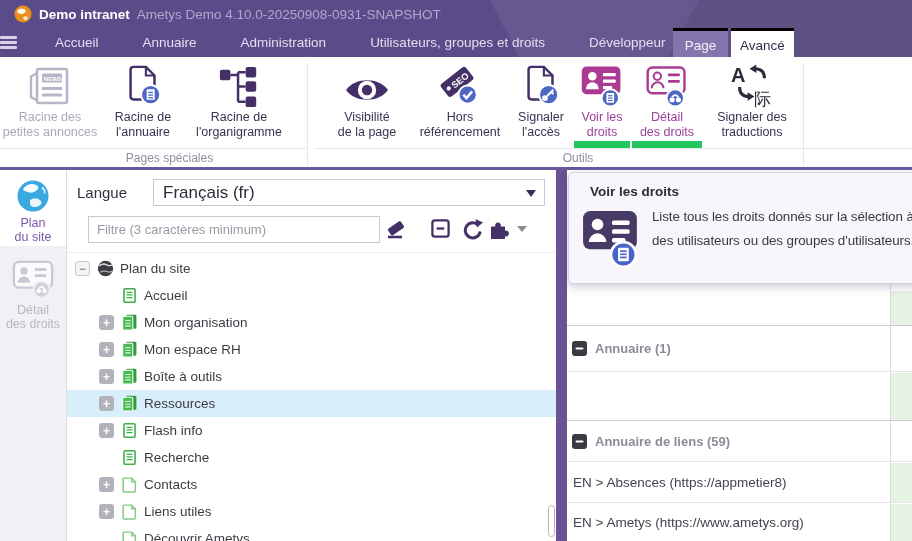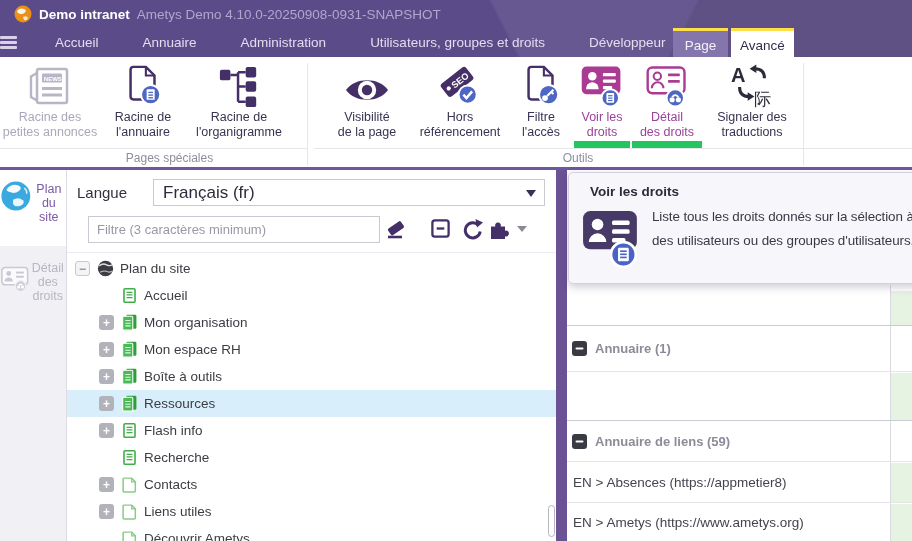--- a/index.html
+++ b/index.html
@@ -11,39 +11,39 @@
   .header::before{content:"";position:absolute;inset:0;pointer-events:none;background:
     linear-gradient(63deg, rgba(255,255,255,0) 55%, rgba(255,255,255,.07) 55.3%),
     linear-gradient(118deg, rgba(0,0,0,0) 74%, rgba(0,0,0,.10) 74.3%);}
   .titlebar{position:absolute;left:0;top:0;width:100%;height:28px;display:flex;align-items:center;gap:7px;padding-left:14px;}
   .app-title{color:#fff;font-weight:bold;font-size:13.5px;}
   .app-version{color:#b2a6cf;font-size:13.5px;}
   .menubar{position:absolute;left:0;top:28px;width:100%;height:29px;display:flex;align-items:center;}
   .burger{width:17px;height:13px;margin-left:0;margin-right:16px;display:flex;flex-direction:column;justify-content:space-between;cursor:pointer;}
   .burger span{display:block;height:2.6px;background:#d9d2ea;border-radius:1px;}
   .menu-item{color:#e3ddf0;font-size:13.5px;padding:0 22px;line-height:29px;cursor:pointer;white-space:nowrap;}
-  .ctx-tab{position:absolute;top:0;height:31px;border-top:3px solid #fde047;display:flex;align-items:center;justify-content:center;font-size:13.5px;cursor:pointer;}
+  .ctx-tab{position:absolute;top:0;height:31px;border-top:3px solid #000000;display:flex;align-items:center;justify-content:center;font-size:13.5px;cursor:pointer;}
   .ctx-tab.page{left:673px;width:55px;background:#8476ad;color:#f3f0fa;}
   .ctx-tab.avance{left:731px;width:63px;background:#ffffff;color:#33304a;}
 
   
   .ribbon{position:absolute;left:0;top:57px;width:912px;height:113px;background:#fff;border-bottom:3px solid #6c58a0;}
   .rsep{position:absolute;top:6px;height:103px;width:1px;background:#e7e5ec;}
   .rfooter{position:absolute;top:91px;height:19px;border-top:1px solid #e7e5ec;color:#908d9d;font-size:12px;display:flex;align-items:center;justify-content:center;padding-left:32px;}
   .rbtn{position:absolute;top:4px;height:87px;display:flex;flex-direction:column;align-items:center;cursor:pointer;}
   .rbtn .ricon{height:47px;display:flex;align-items:flex-end;justify-content:center;}
   .rbtn .rlabel{margin-top:2px;font-size:12.5px;line-height:15px;text-align:center;white-space:pre-line;color:#3a3352;}
   .rbtn.disabled .rlabel{color:#aba7bb;}
   .rbtn.disabled{cursor:default;}
   .rbtn.active{border-bottom:7px solid #22c55e;}
   .rbtn.active .rlabel{color:#9a4198;}
 
   
   .dock{position:absolute;left:0;top:170px;width:67px;height:371px;background:#f1f0f4;border-right:1px solid #dddbe3;}
-  .dock-item{display:flex;flex-direction:row;cursor:pointer;}
+  .dock-item{display:flex;flex-direction:column;align-items:center;cursor:pointer;}
   .dock-item .dlabel{margin-top:3px;font-size:12.5px;line-height:14px;text-align:center;white-space:pre-line;}
   .dock-item.active{background:#fff;padding-top:9px;height:76px;}
   .dock-item.active .dlabel{color:#7b58a6;}
   .dock-item.inactive{padding-top:12px;height:96px;}
   .dock-item.inactive .dlabel{color:#b9b6c4;}
 
   
   .treepanel{position:absolute;left:67px;top:170px;width:489px;height:371px;background:#fff;}
   .lang-label{position:absolute;left:10px;top:14px;font-size:15px;color:#33303e;}
   .lang-select{position:absolute;left:86px;top:9px;width:392px;height:27px;border:1px solid #c9c9d2;background:#fff;
@@ -194,21 +194,21 @@
   <div class="rbtn" style="left:510px;width:62px">
     <div class="ricon">
       <svg viewBox="0 0 46 46" width="44" height="44">
         <path d="M13,3 h13 l9,9 v22 q0,3 -3,3 h-19 q-3,0 -3,-3 v-28 q0,-3 3,-3 z" fill="#fff" stroke="#443067" stroke-width="2.6"></path>
         <path d="M26,3 v9 h9" fill="none" stroke="#443067" stroke-width="2.2"></path>
         <circle cx="31" cy="32" r="10" fill="#4e66c4" stroke="#fff" stroke-width="2"></circle>
         <circle cx="27.2" cy="35.6" r="3" fill="#fff"></circle>
         <path d="M29.4,33.4 L36,27 M33.6,29.2 l2.4,2.2" stroke="#fff" stroke-width="2.2" fill="none"></path>
       </svg>
     </div>
-    <div class="rlabel">Filtre
+    <div class="rlabel">Signaler
 l'accès</div>
   </div>
 
   <div class="rbtn active" style="left:574px;width:56px">
     <div class="ricon">
       <svg viewBox="0 0 46 50" width="44" height="46">
         <rect x="1" y="5" width="42" height="30" rx="5" fill="#ab3a92"></rect>
         <circle cx="12.5" cy="15.5" r="4.6" fill="#fff"></circle>
         <path d="M5.5,29.5 a7,7.5 0 0 1 14,0 z" fill="#fff"></path>
         <rect x="24" y="12" width="14" height="3.6" rx="1" fill="#fff"></rect>

